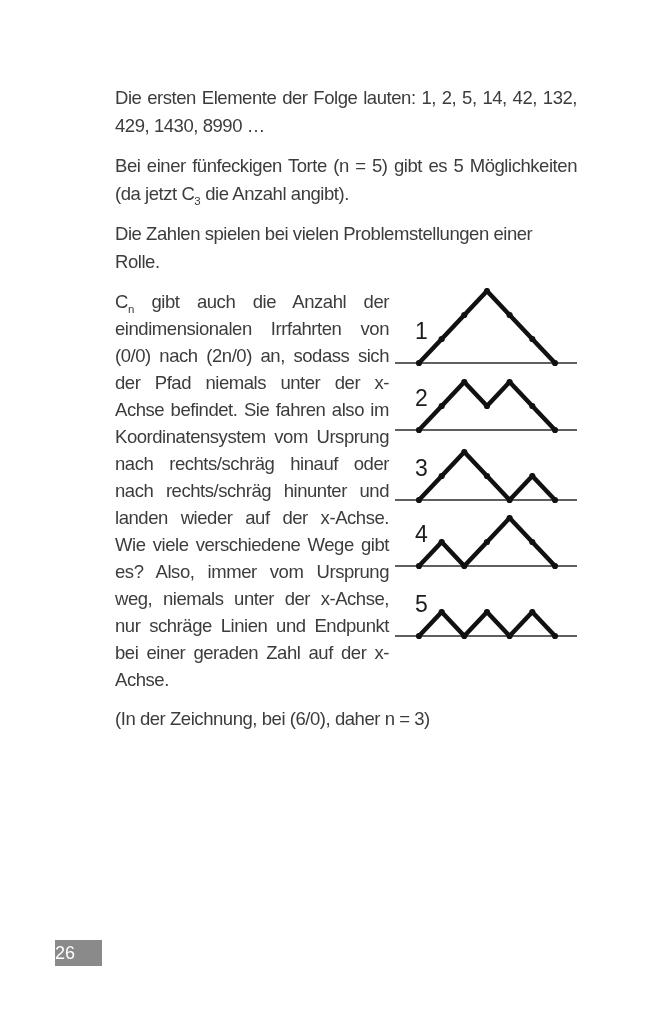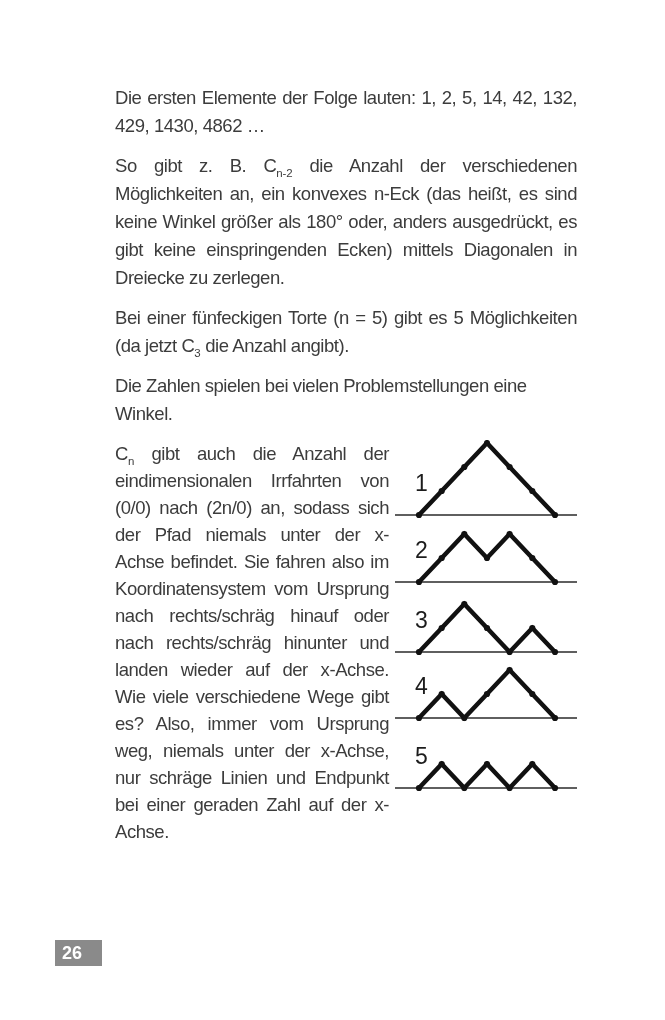--- a/index.html
+++ b/index.html
@@ -31,40 +31,38 @@
   }
   .figure svg{display:block;}
   .page-badge{
     position:absolute;
     left:55px;top:940px;
     width:47px;height:26px;
     box-sizing:border-box;
     background:#8a8a8a;
     color:#ffffff;
     font-size:18px;
-    font-weight:bold;
+    font-weight:normal;
     line-height:26px;
-    padding-left:7px;
     letter-spacing:0;
   }
 </style>
 </head>
 <body>
 
 <div class="sheet">
   <main class="content">
 
-    <p class="para justify">Die ersten Elemente der Folge lauten: 1, 2, 5, 14, 42, 132, 429, 1430, 4862 …</p>
+    <p class="para justify">Die ersten Elemente der Folge lauten: 1, 2, 5, 14, 42, 132, 429, 1430, 8990 …</p>
 
-    <p class="para justify">So gibt z. B. C<sub>n-2</sub> die Anzahl der verschiedenen Möglichkeiten an, ein konvexes n-Eck (das heißt, es sind keine Winkel größer als 180° oder, anders ausgedrückt, es gibt keine einspringenden Ecken) mittels Diagonalen in Dreiecke zu zerlegen.</p>
 
     <p class="para justify">Bei einer fünfeckigen Torte (n = 5) gibt es 5 Möglichkeiten (da jetzt C<sub>3</sub> die Anzahl angibt).</p>
 
 
-    <p class="para">Die Zahlen spielen bei vielen Problemstellungen eine Winkel.</p>
+    <p class="para">Die Zahlen spielen bei vielen Problemstellungen einer Rolle.</p>
 
     <p class="para justify walks">
       <span class="figure" id="dyck-figure">
           <svg width="182" height="356" viewBox="0 0 182 356">
             <g>
               <line x1="0" x2="182" y1="75" y2="75" stroke="#2a2a2a" stroke-width="1.4"></line>
               <polyline points="24.0,75.0 46.7,51.0 69.3,27.0 92.0,3.0 114.6,27.0 137.3,51.0 160.0,75.0" fill="none" stroke="#111111" stroke-width="4.5" stroke-linejoin="miter"></polyline>
               <circle cx="24.0" cy="75.0" r="3.1" fill="#111111"></circle>
               <circle cx="46.7" cy="51.0" r="3.1" fill="#111111"></circle>
               <circle cx="69.3" cy="27.0" r="3.1" fill="#111111"></circle>
@@ -120,18 +118,19 @@
               <circle cx="114.6" cy="348.0" r="3.1" fill="#111111"></circle>
               <circle cx="137.3" cy="324.0" r="3.1" fill="#111111"></circle>
               <circle cx="160.0" cy="348.0" r="3.1" fill="#111111"></circle>
               <text x="20" y="324" fill="#1c1c1c" font-family="&quot;Liberation Sans&quot;, sans-serif" font-size="23">5</text>
             </g>
           </svg>
         </span>
       <span>C<sub>n</sub> gibt auch die Anzahl der eindimensionalen Irrfahrten von (0/0) nach (2n/0) an, sodass sich der Pfad niemals unter der x-Achse befindet. Sie fahren also im Koordinatensystem vom Ursprung nach rechts/schräg hinauf oder nach rechts/schräg hinunter und landen wieder auf der x-Achse. Wie viele verschiedene Wege gibt es? Also, immer vom Ursprung weg, niemals unter der x-Achse, nur schräge Linien und Endpunkt bei einer geraden Zahl auf der x-Achse.</span>
     </p>
 
+    <p class="para">(In der Zeichnung, bei (6/0), daher n = 3)</p>
 
 
   </main>
 
   <div class="page-badge">26</div>
 </div>
 
 </body></html>

